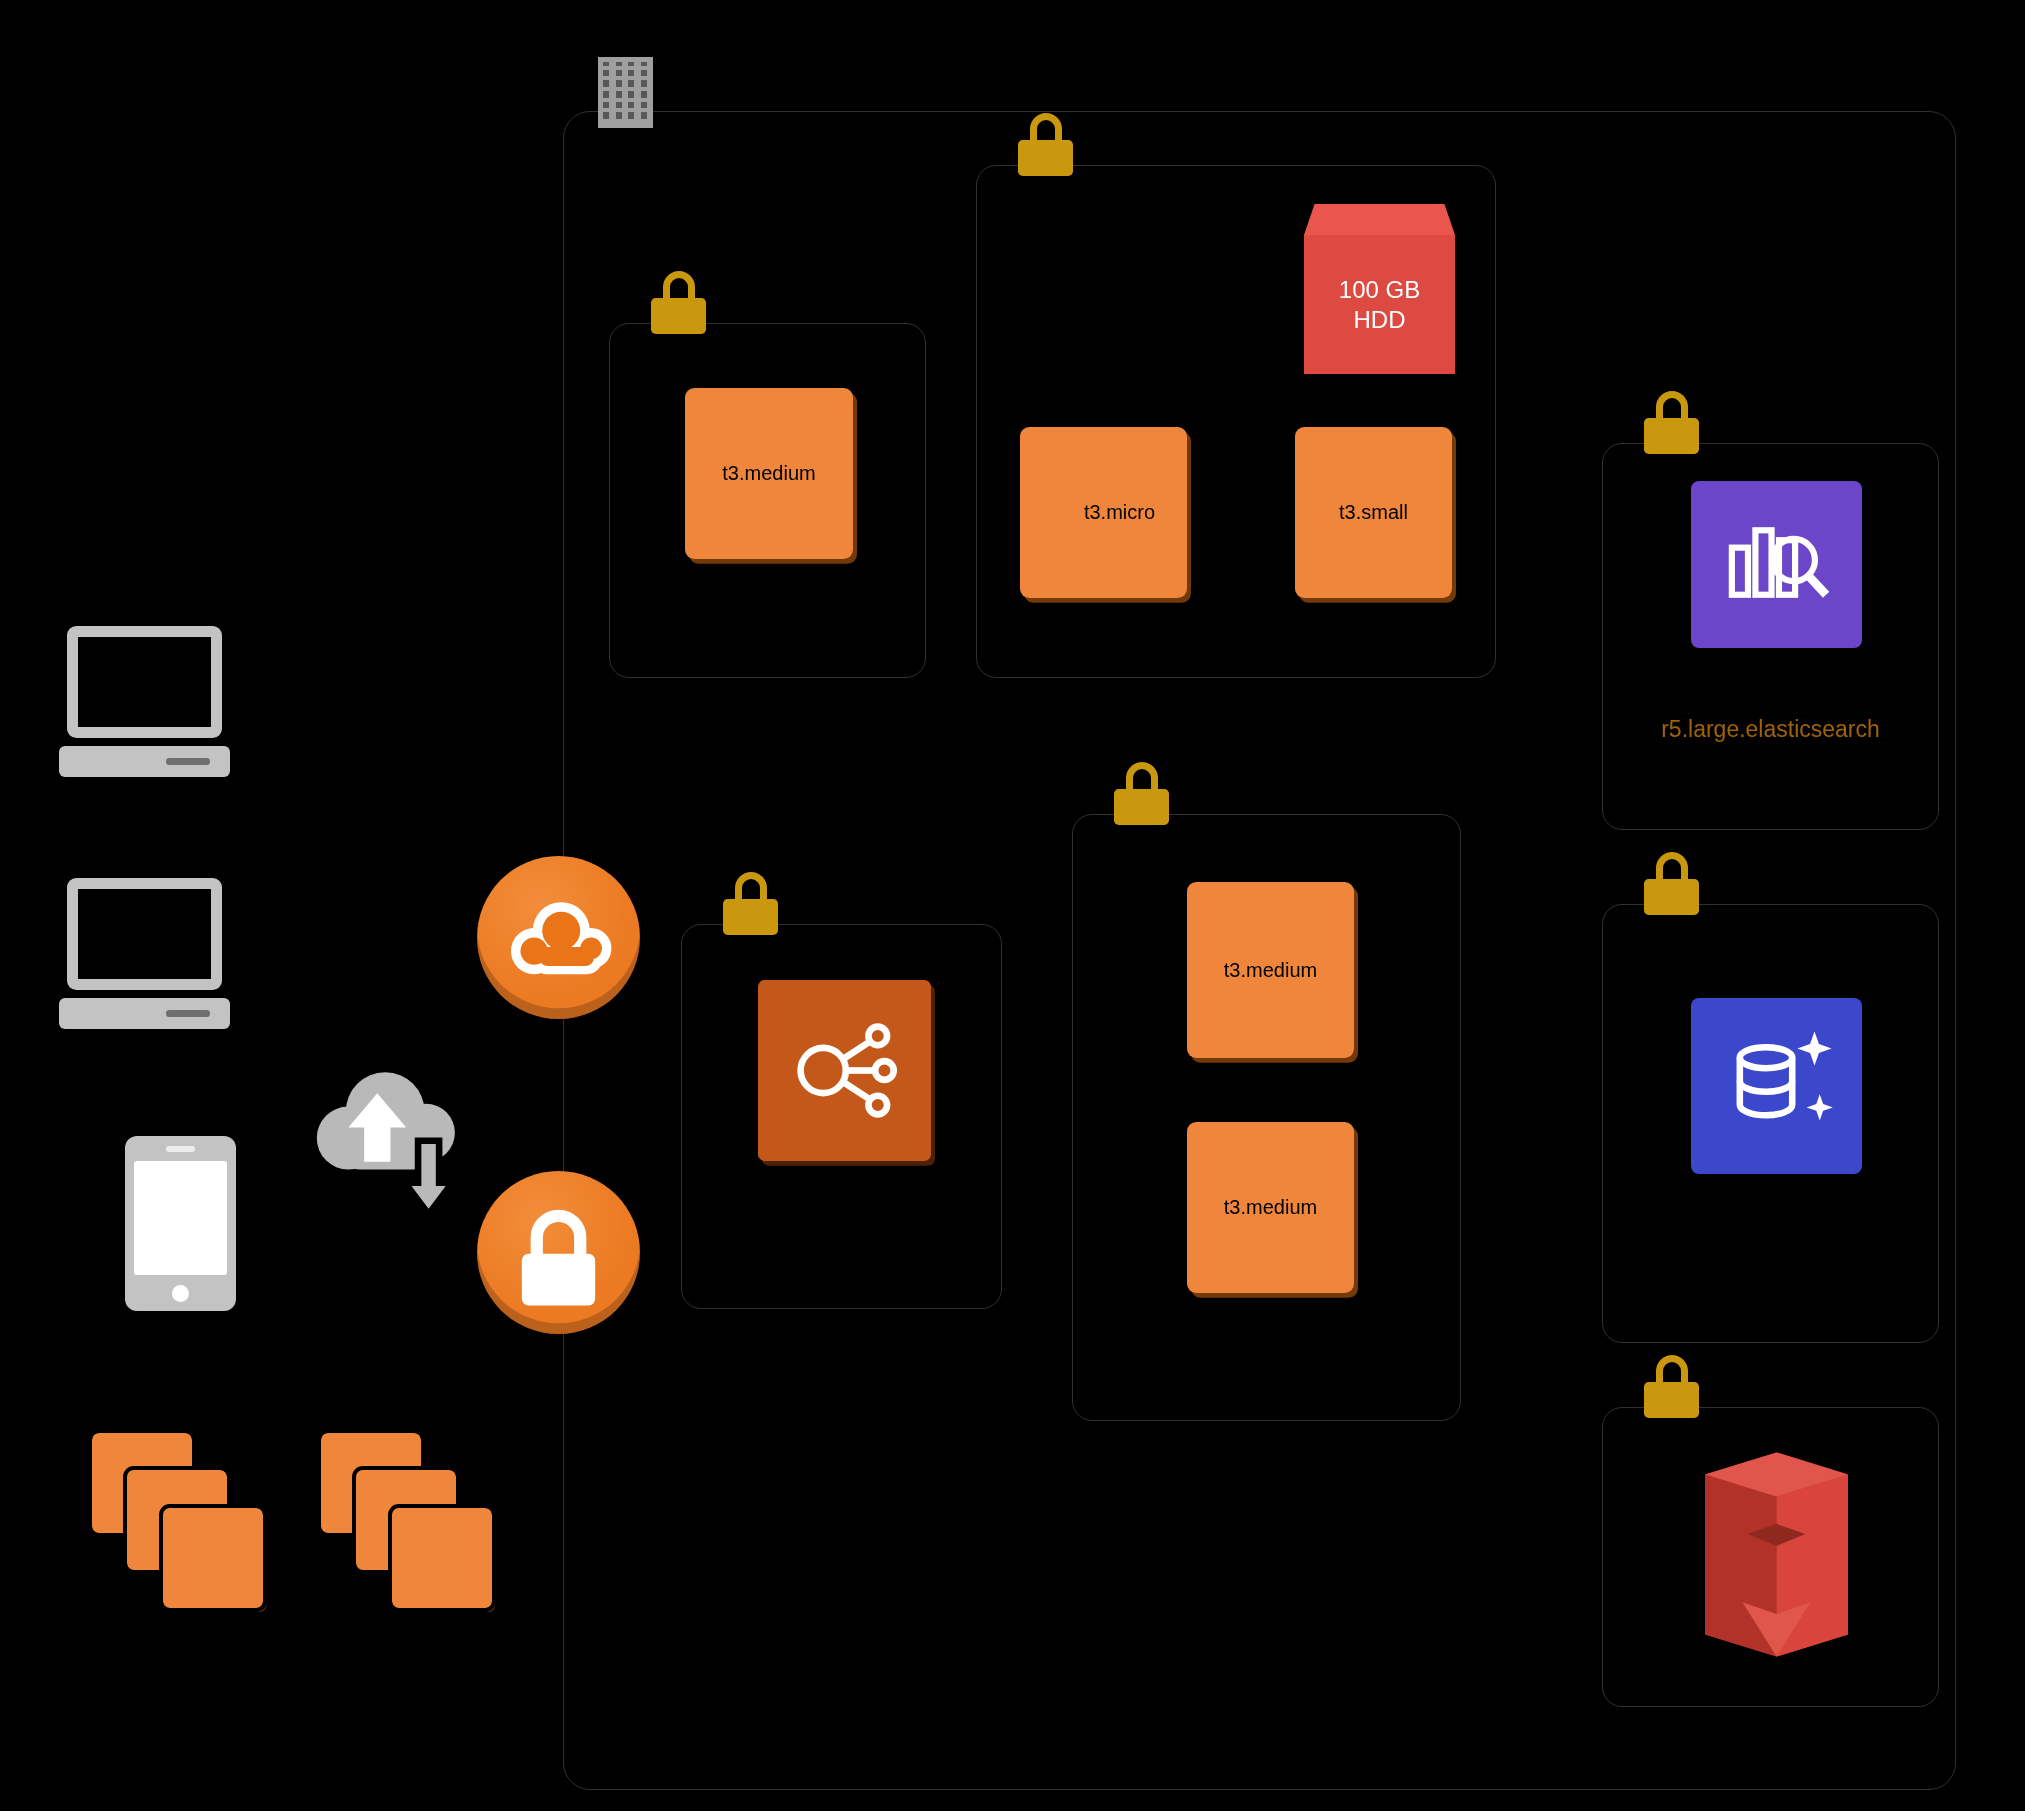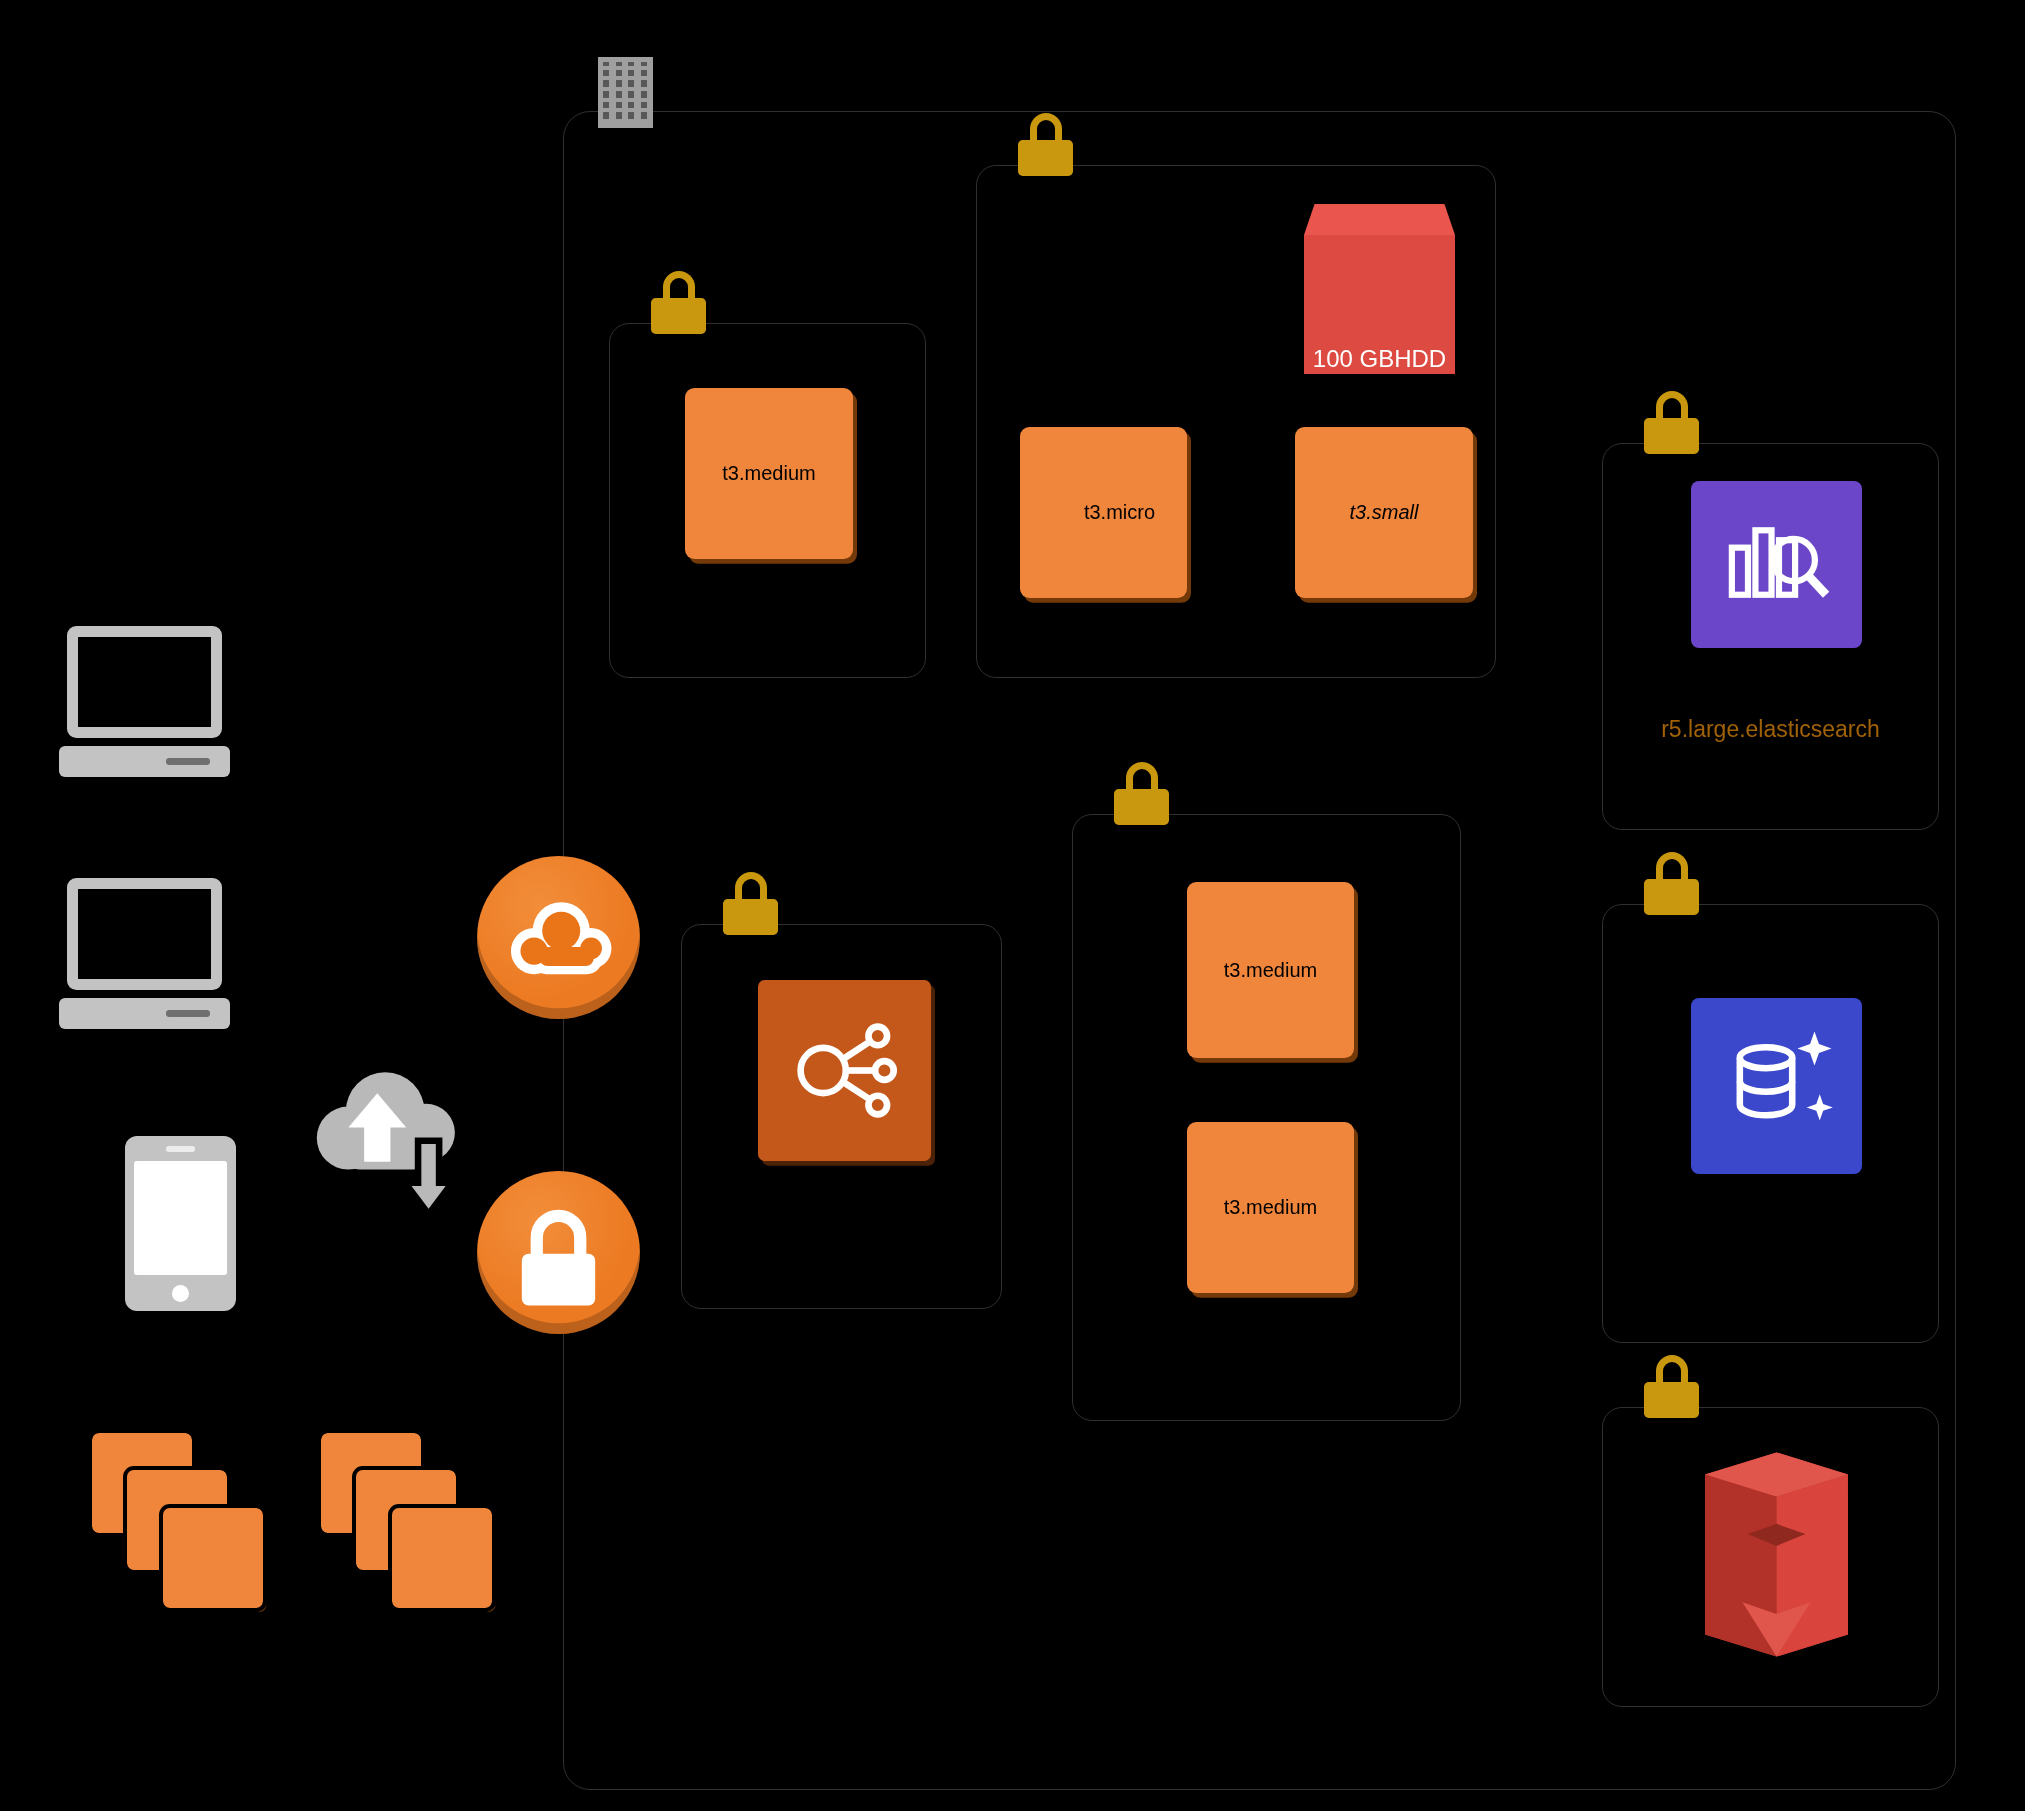--- a/index.html
+++ b/index.html
@@ -24,22 +24,22 @@
 
   
   .inst { position:absolute; background:var(--instance-orange,#f0863c); border-radius:9.3px;
           box-shadow:4px 4.7px 0 rgba(122,60,10,.95);
           display:flex; align-items:center; justify-content:center;
           color:#000; font-size:20px; }
 
   
   .hdd { position:absolute; }
   .hdd .lid { height:31px; background:var(--hdd-lid-red,#ea564d); clip-path:polygon(7% 0,93% 0,100% 100%,0 100%); }
-  .hdd .hbody { height:139px; background:var(--hdd-red,#dc4a41); display:flex; flex-direction:row;
-                align-items:flex-end; justify-content:center; color:#fff; font-size:24px; line-height:1.25; }
+  .hdd .hbody { height:139px; background:var(--hdd-red,#dc4a41); display:flex; flex-direction:column;
+                align-items:center; justify-content:center; color:#fff; font-size:24px; line-height:1.25; }
 
   
   .icon-square { position:absolute; border-radius:8px; display:flex; align-items:center; justify-content:center; }
   .es-square  { background:var(--elasticsearch-purple,#6b46c8); }
   .lb-square  { background:var(--loadbalancer-orange,#c4571a); border-radius:6.7px; box-shadow:4px 4.7px 0 rgba(88,40,8,.85); }
   .dax-square { background:var(--dax-blue,#3b48cc); }
 
   .es-caption { position:absolute; top:272px; left:0; width:100%; text-align:center;
                 color:#a16207; font-size:23px; }
 
@@ -108,21 +108,21 @@
     <div class="hdd" style="left:327px; top:38px; width:151px; height:170px;">
       <div class="lid"></div>
       <div class="hbody">
         <span>100 GB</span>
         <span>HDD</span>
       </div>
     </div>
     <div class="inst" style="left:43px; top:261px; width:167px; height:171px;padding-left:32px;">
       <span>t3.micro</span>
     </div>
-    <div class="inst" style="left:318px; top:261px; width:178px; height:171px;font-style:italic;">
+    <div class="inst" style="left:318px; top:261px; width:157px; height:171px;">
       <span>t3.small</span>
     </div>
   </div>
 
   <div class="group" style="left:1602px; top:443px; width:337px; height:387px;">
     <div class="glock">
       <div class="shackle"></div>
         <div class="gbody"></div>
     </div>
     <div class="icon-square es-square" style="left:88px; top:37px; width:171px; height:167px;">

